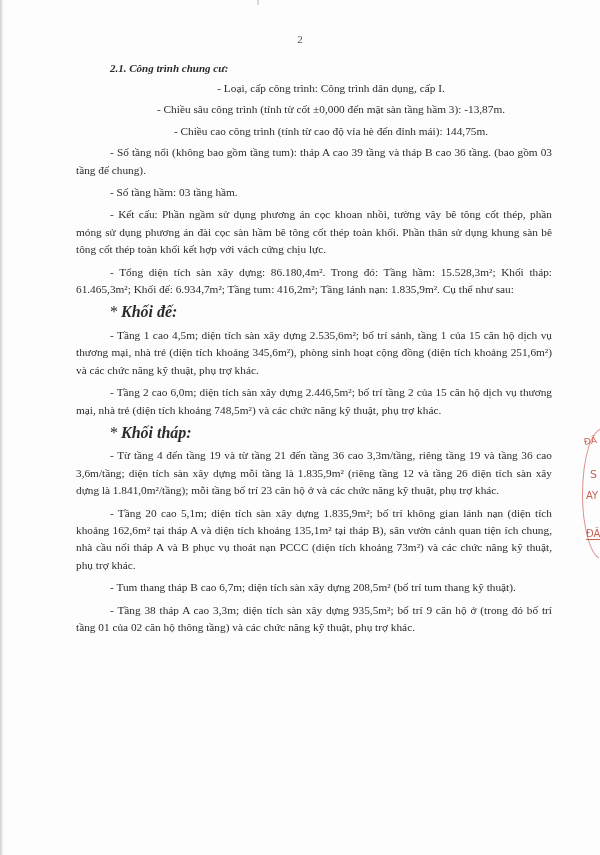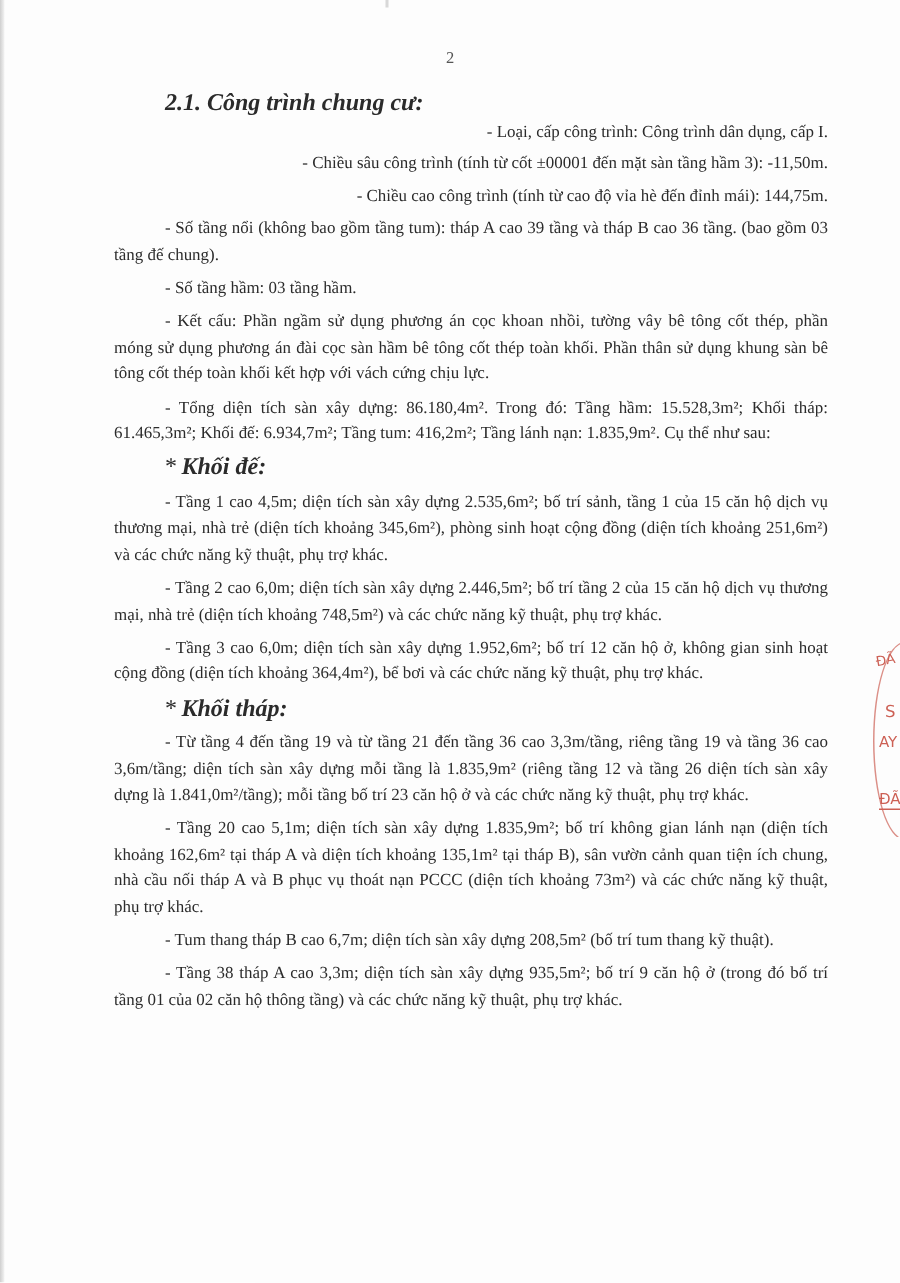--- a/index.html
+++ b/index.html
@@ -23,24 +23,24 @@
     }
     .page-number {
       position: absolute; left: 0; width: 600px; top: 33px;
       text-align: center; font-size: 11px; color: #555;
     }
     .content {
       position: absolute; left: 110px; top: 60px; width: 442px;
       font-size: 11.3px; line-height: 17.4px;
     }
     .heading {
-      font-weight: bold; font-style: italic; font-size: 16px;
+      font-weight: bold; font-style: italic; font-size: 11px;
       margin: 0 0 2px 0; height: 18px;
     }
-    .line-item { margin: 0 0 4px 0; text-align: right; }
+    .line-item { margin: 0 0 4px 0; text-align: center; }
     .para {
       margin: 0 0 5px -34px; text-indent: 34px; text-align: justify;
       width: 476px;
       font-family: Liberation Serif, serif;
     }
     .sub-heading {
       margin: 4px 0 6px 0; font-weight: bold; font-style: italic; font-size: 16px;
     }
     .sub-heading .star { font-weight: normal; font-style: normal; margin-right: 3px; }
     .inline-heading { font-weight: bold; font-style: italic; }
@@ -64,33 +64,32 @@
 <div class="page">
   <div class="left-edge"></div>
   <div class="top-mark"></div>
 
   <div class="page-number">2</div>
 
   <div class="content">
     <div class="heading">2.1. Công trình chung cư:</div>
 
     <div class="line-item">- Loại, cấp công trình: Công trình dân dụng, cấp I.</div>
-    <div class="line-item">- Chiều sâu công trình (tính từ cốt ±00001 đến mặt sàn tầng hầm 3): -11,50m.</div>
+    <div class="line-item">- Chiều sâu công trình (tính từ cốt ±0,000 đến mặt sàn tầng hầm 3): -13,87m.</div>
     <div class="line-item">- Chiều cao công trình (tính từ cao độ vỉa hè đến đỉnh mái): 144,75m.</div>
 
     <p class="para">- Số tầng nổi (không bao gồm tầng tum): tháp A cao 39 tầng và tháp B cao 36 tầng. (bao gồm 03 tầng đế chung).</p>
     <p class="para">- Số tầng hầm: 03 tầng hầm.</p>
     <p class="para">- Kết cấu: Phần ngầm sử dụng phương án cọc khoan nhồi, tường vây bê tông cốt thép, phần móng sử dụng phương án đài cọc sàn hầm bê tông cốt thép toàn khối. Phần thân sử dụng khung sàn bê tông cốt thép toàn khối kết hợp với vách cứng chịu lực.</p>
     <p class="para">- Tổng diện tích sàn xây dựng: 86.180,4m². Trong đó: Tầng hầm: 15.528,3m²; Khối tháp: 61.465,3m²; Khối đế: 6.934,7m²; Tầng tum: 416,2m²; Tầng lánh nạn: 1.835,9m². Cụ thể như sau:</p>
 
 
     <div class="sub-heading"><span class="star">*</span><span>Khối đế:</span></div>
     <p class="para">- Tầng 1 cao 4,5m; diện tích sàn xây dựng 2.535,6m²; bố trí sảnh, tầng 1 của 15 căn hộ dịch vụ thương mại, nhà trẻ (diện tích khoảng 345,6m²), phòng sinh hoạt cộng đồng (diện tích khoảng 251,6m²) và các chức năng kỹ thuật, phụ trợ khác.</p>
     <p class="para">- Tầng 2 cao 6,0m; diện tích sàn xây dựng 2.446,5m²; bố trí tầng 2 của 15 căn hộ dịch vụ thương mại, nhà trẻ (diện tích khoảng 748,5m²) và các chức năng kỹ thuật, phụ trợ khác.</p>
-    <p class="para">- Tầng 3 cao 6,0m; diện tích sàn xây dựng 1.952,6m²; bố trí 12 căn hộ ở, không gian sinh hoạt cộng đồng (diện tích khoảng 364,4m²), bể bơi và các chức năng kỹ thuật, phụ trợ khác.</p>
 
     <div class="sub-heading"><span class="star">*</span><span>Khối tháp:</span></div>
     <p class="para">- Từ tầng 4 đến tầng 19 và từ tầng 21 đến tầng 36 cao 3,3m/tầng, riêng tầng 19 và tầng 36 cao 3,6m/tầng; diện tích sàn xây dựng mỗi tầng là 1.835,9m² (riêng tầng 12 và tầng 26 diện tích sàn xây dựng là 1.841,0m²/tầng); mỗi tầng bố trí 23 căn hộ ở và các chức năng kỹ thuật, phụ trợ khác.</p>
     <p class="para">- Tầng 20 cao 5,1m; diện tích sàn xây dựng 1.835,9m²; bố trí không gian lánh nạn (diện tích khoảng 162,6m² tại tháp A và diện tích khoảng 135,1m² tại tháp B), sân vườn cảnh quan tiện ích chung, nhà cầu nối tháp A và B phục vụ thoát nạn PCCC (diện tích khoảng 73m²) và các chức năng kỹ thuật, phụ trợ khác.</p>
     <p class="para">- Tum thang tháp B cao 6,7m; diện tích sàn xây dựng 208,5m² (bố trí tum thang kỹ thuật).</p>
     <p class="para">- Tầng 38 tháp A cao 3,3m; diện tích sàn xây dựng 935,5m²; bố trí 9 căn hộ ở (trong đó bố trí tầng 01 của 02 căn hộ thông tầng) và các chức năng kỹ thuật, phụ trợ khác.</p>
   </div>
 
   <div class="stamp">
     <div class="ring"></div>

